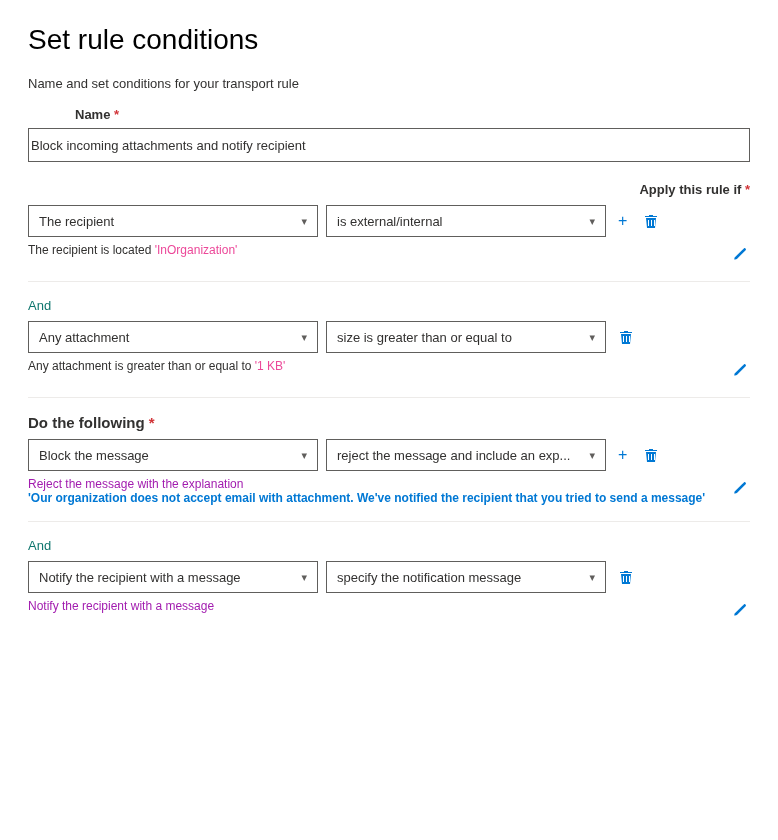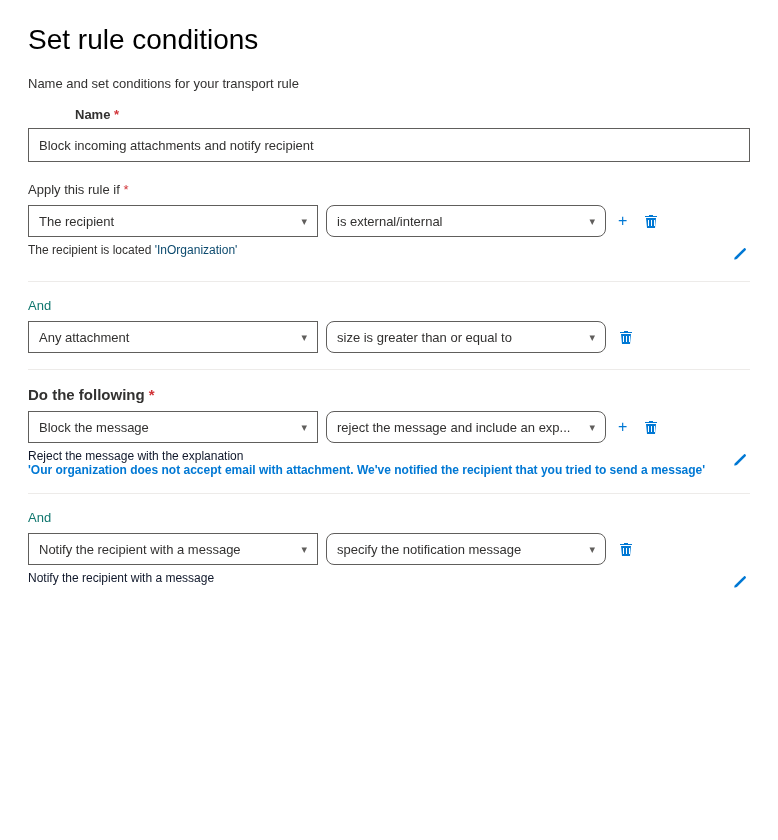--- a/index.html
+++ b/index.html
@@ -27,30 +27,31 @@
       font-weight: 600;
       margin-bottom: 6px;
       padding-left: 47px;
     }
     .required {
       color: #d13438;
     }
     .name-input {
       width: 100%;
       border: 1px solid #605e5c;
-      padding: 6px 10px;
+      padding: 6px 2px;
       font-size: 13px;
       color: #323130;
       outline: none;
       height: 34px;
     }
     .section-label {
       font-size: 13px;
-      font-weight: 400;
-      margin-bottom: 8px;
+      font-weight: 700;
+      margin-bottom: 8px;
+      text-align: right;
     }
     .row-controls {
       display: flex;
       align-items: center;
       gap: 8px;
       margin-bottom: 6px;
     }
     .dropdown {
       display: flex;
       align-items: center;
@@ -62,21 +63,20 @@
       background: #fff;
       cursor: pointer;
       height: 32px;
       min-width: 0;
     }
     .dropdown-left {
       flex: 0 0 290px;
     }
     .dropdown-right {
       flex: 0 0 280px;
-      border-radius: 8px;
     }
     .dropdown-chevron {
       color: #605e5c;
       font-size: 11px;
       margin-left: 6px;
       flex-shrink: 0;
     }
     .icon-btn {
       background: none;
       border: none;
@@ -119,26 +119,26 @@
       font-weight: 400;
       color: #0f766e;
       margin-bottom: 8px;
     }
     .do-following {
       font-size: 15px;
       font-weight: 600;
       margin-bottom: 8px;
     }
     .blue-text {
-      color: #0c4a6e;
+      color: #ec4899;
       text-align: right;
     }
     .explain-text {
       font-size: 12px;
-      color: #0f172a;
+      color: #a21caf;
     }
     .explain-blue {
       color: #0078d4;
       font-size: 12px;
       font-weight: bold;
     }
     .section {
       margin-bottom: 8px;
     }
     .name-section {
@@ -205,20 +205,30 @@
     <div class="dropdown dropdown-right">
       <span>size is greater than or equal to</span>
       <span class="dropdown-chevron">▾</span>
     </div>
     <button class="icon-btn delete">
       <svg width="16" height="16" viewBox="0 0 16 16" fill="#0078d4">
         <path d="M6 2h4v1h4v1H2V3h4V2zM3 5h10l-1 10H4L3 5zm2 2v6h1V7H5zm3 0v6h1V7H8zm3 0v6h1V7h-1z"></path>
       </svg>
     </button>
   </div>
+  <div class="hint-row">
+    <div class="hint-row-text">
+      <span>Any attachment is greater than or equal to </span><a class="hint-link blue-text">'1 KB'</a>
+    </div>
+    <button class="icon-btn edit-icon">
+      <svg width="14" height="14" viewBox="0 0 16 16" fill="#0078d4">
+        <path d="M13.5 1.5a1.5 1.5 0 0 1 2.1 2.1l-10 10-3 1 1-3 10-10zM12 3l1 1-9 9-1.5.5.5-1.5L12 3z"></path>
+      </svg>
+    </button>
+  </div>
 </div>
 
 <hr class="divider">
 
 <div class="section">
   <div class="do-following">
     <span>Do the following</span><span class="required"> *</span>
   </div>
   <div class="row-controls">
     <div class="dropdown dropdown-left">

